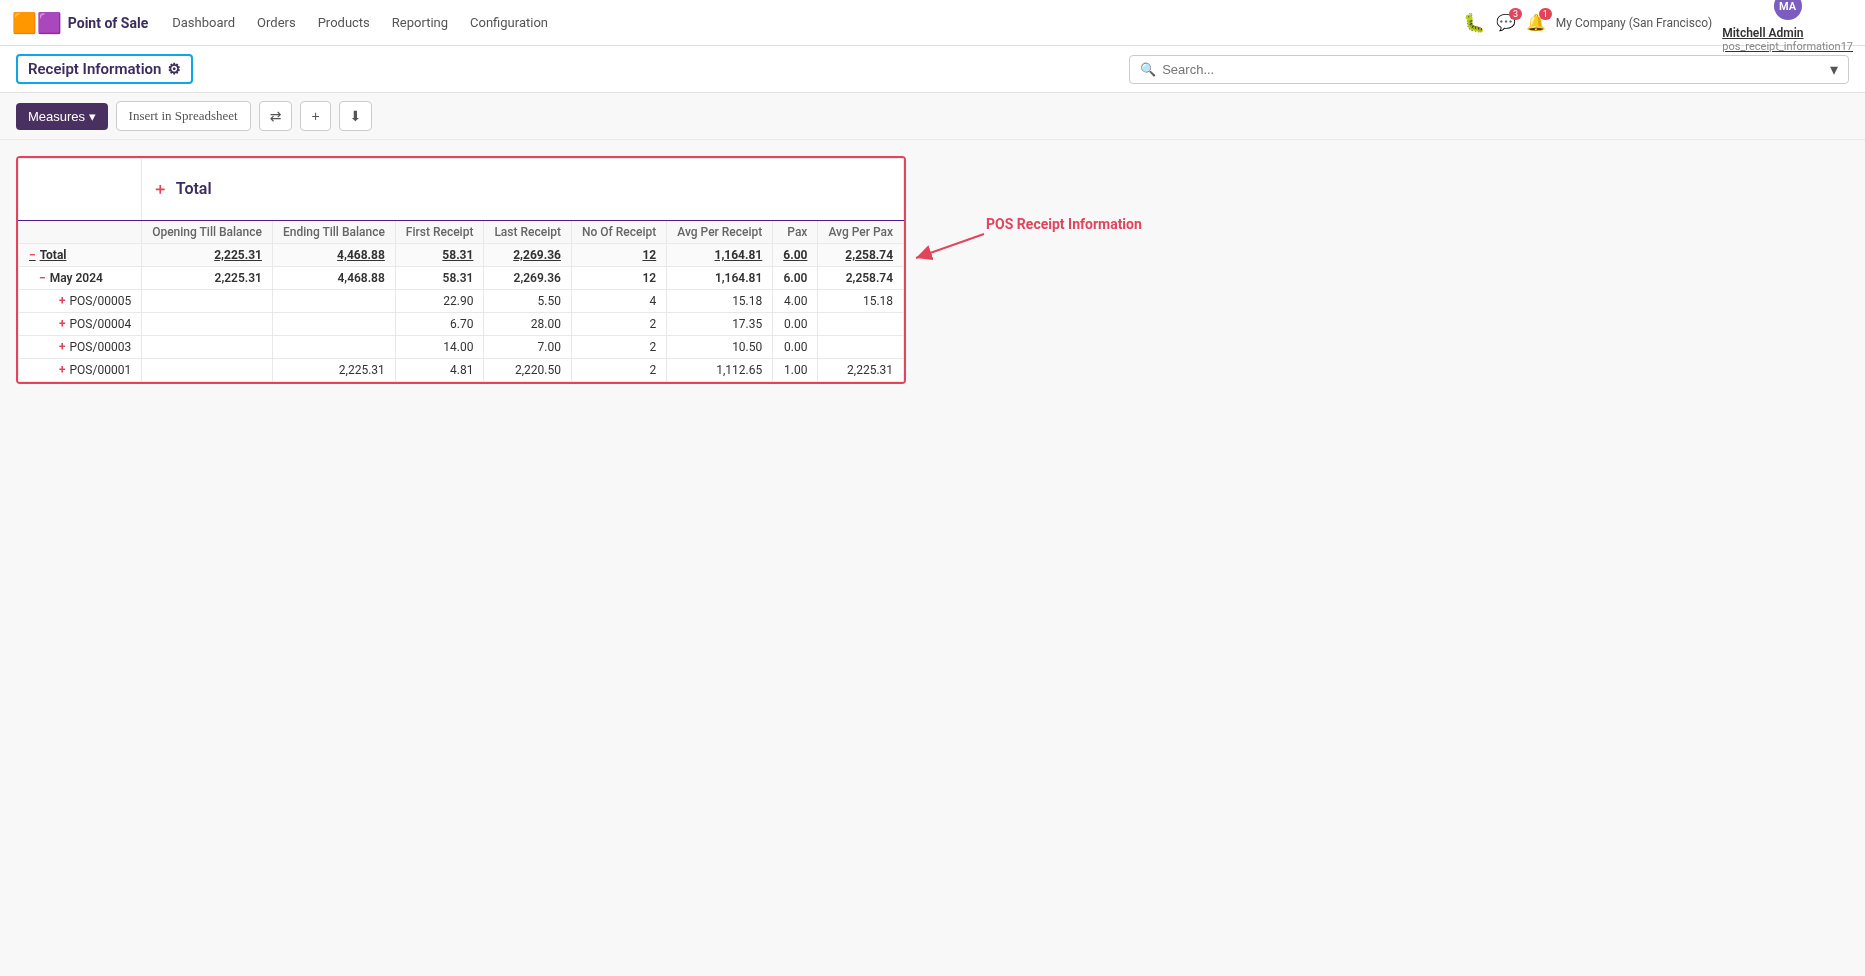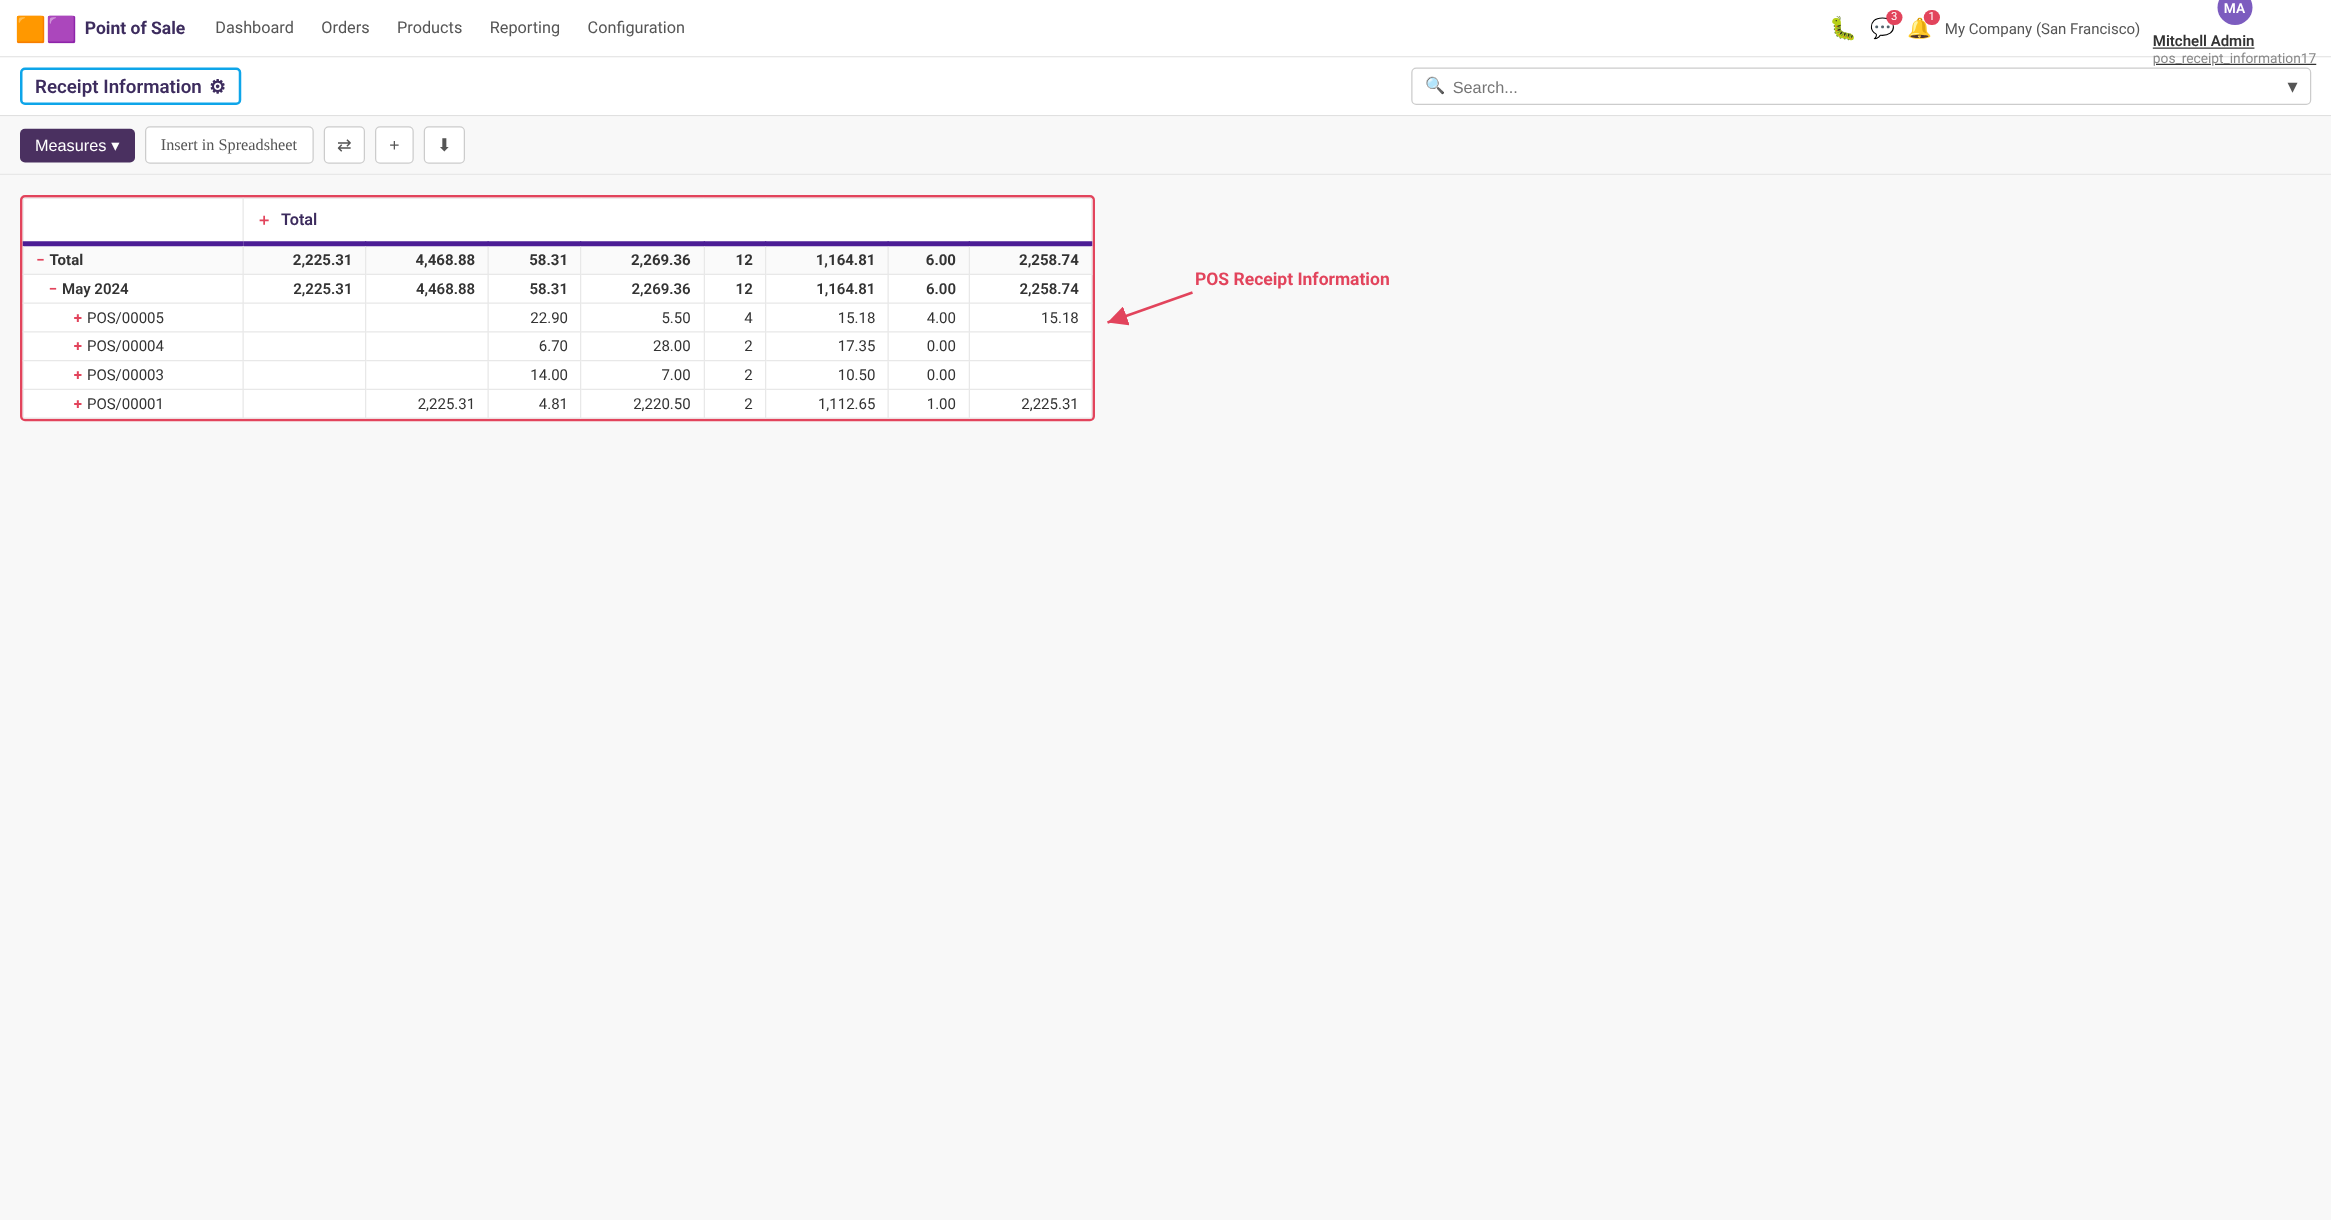--- a/index.html
+++ b/index.html
@@ -65,30 +65,30 @@
     .table-container {
       border: 2px solid #e2445c; border-radius: 4px; background: #fff;
       display: inline-block; min-width: 860px; overflow: auto;
     }
 
     .pivot-table { border-collapse: collapse; width: 100%; }
     .pivot-table th, .pivot-table td {
       border: 1px solid #e8e8e8; padding: 4px 10px; font-size: 12px; white-space: nowrap;
     }
     .pivot-table thead tr:first-child th {
-      background: #fff; font-weight: 600; color: #3d2c5e; font-size: 13px;
-      text-align: left; padding: 8px 10px; border-bottom: 4px solid #4c1d95;
+      background: #fff; font-weight: 600; color: #3d2c5e; font-size: 16px;
+      text-align: left; padding: 20px 10px; border-bottom: 1px solid #4c1d95;
     }
     .pivot-table thead tr:nth-child(2) th {
       background: #f8f8f8; color: #666; font-weight: 500; text-align: right;
     }
     .pivot-table thead tr:nth-child(2) th:first-child { text-align: left; }
     .pivot-table tbody td { text-align: right; }
     .pivot-table tbody td:first-child { text-align: left; }
-    .row-total td { font-weight: 700; background: #fafafa; }
+    .row-total td { font-weight: 700; background: #fafafa; text-decoration: underline; }
     .row-month td { font-weight: 600; }
     .indent-1 { padding-left: 20px !important; }
     .indent-2 { padding-left: 40px !important; }
     .col-header-top th { background: #fff !important; }
 
     
     .annotation-area {
       position: relative; display: inline-block; margin-left: 80px; vertical-align: top; margin-top: 60px;
     }
     .annotation-label {
@@ -170,20 +170,31 @@
     <div class="table-container">
       <table class="pivot-table">
         <thead>
           <tr class="col-header-top">
             <th></th>
             <th colspan="8" style="text-align:left;">
               <span style="color:#e2445c;font-weight:bold;margin-right:4px;">＋</span>
               <span>Total</span>
             </th>
           </tr>
+          <tr>
+            <th style="text-align:left;"></th>
+            <th>Opening Till Balance</th>
+            <th>Ending Till Balance</th>
+            <th>First Receipt</th>
+            <th>Last Receipt</th>
+            <th>No Of Receipt</th>
+            <th>Avg Per Receipt</th>
+            <th>Pax</th>
+            <th>Avg Per Pax</th>
+          </tr>
         </thead>
         <tbody id="table-body">
         <tr class="row-total">
               <td><span style="color: rgb(226, 68, 92); font-weight: bold; margin-right: 4px; cursor: pointer; font-size: 12px;">−</span>Total</td>
               <td>2,225.31</td>
               <td>4,468.88</td>
               <td>58.31</td>
               <td>2,269.36</td>
               <td>12</td>
               <td>1,164.81</td>

